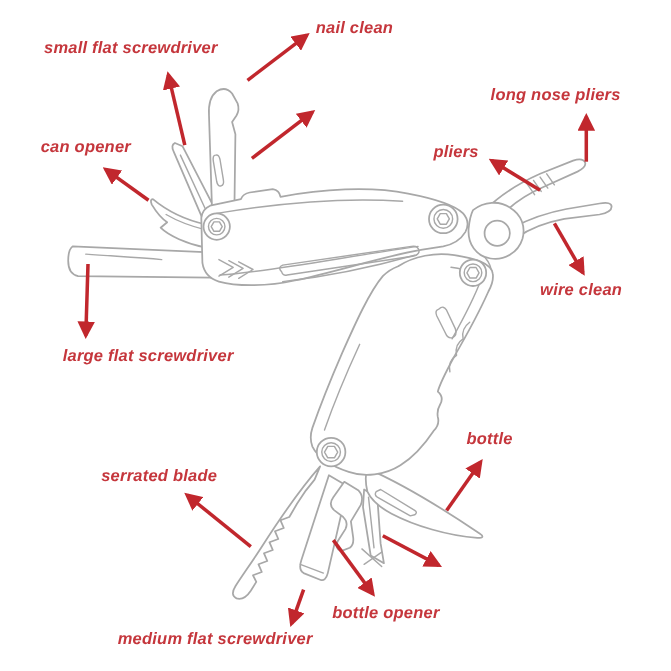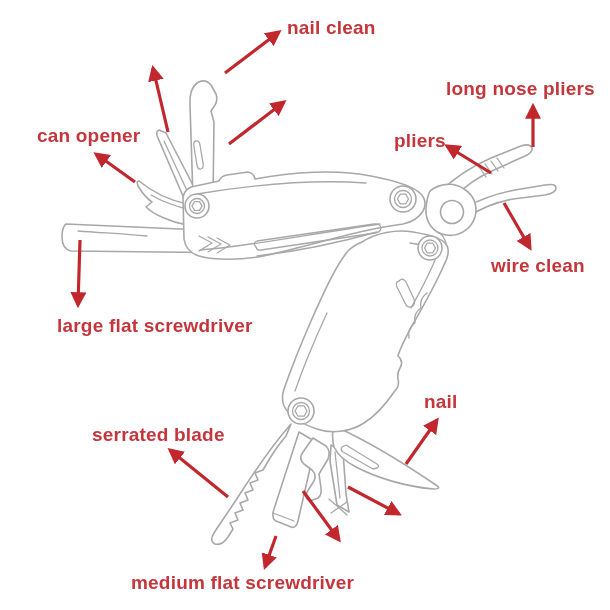--- a/index.html
+++ b/index.html
@@ -8,22 +8,22 @@
     --arrow:#c1272d;
     --outline:#a8a8a8;
   }
   html,body{margin:0;padding:0;background:#fff;}
   .stage{
     position:relative;width:610px;height:610px;background:var(--bg);
     overflow:hidden;font-family:"Liberation Sans",sans-serif;
   }
   .art{position:absolute;inset:0;}
   .label{
-    position:absolute;color:var(--label);font-size:19px;font-weight:700;
-    letter-spacing:.2px;white-space:nowrap;line-height:1.05;
+    position:absolute;color:var(--label);font-size:15px;font-weight:700;
+    letter-spacing:.2px;white-space:nowrap;line-height:1.05;font-style:italic;
   }
   .tool{fill:#fff;stroke:var(--outline);stroke-width:1.6;stroke-linejoin:round;stroke-linecap:round;}
   .toolline{fill:none;stroke:var(--outline);stroke-width:1.3;stroke-linejoin:round;stroke-linecap:round;}
   .arrow{stroke:var(--arrow);stroke-width:3.2;fill:none;}
   .ah{fill:var(--arrow);}
 </style>
 </head>
 <body>
 
 <div class="stage">
@@ -131,23 +131,25 @@
       <line class="arrow" x1="135" y1="182" x2="96" y2="154" marker-end="url(#ah)"></line>
       <line class="arrow" x1="80" y1="240" x2="78" y2="305" marker-end="url(#ah)"></line>
       <line class="arrow" x1="228" y1="497" x2="170" y2="450" marker-end="url(#ah)"></line>
       <line class="arrow" x1="406" y1="464" x2="437" y2="420" marker-end="url(#ah)"></line>
       <line class="arrow" x1="348" y1="487" x2="399" y2="514" marker-end="url(#ah)"></line>
       <line class="arrow" x1="303" y1="491" x2="339" y2="540" marker-end="url(#ah)"></line>
       <line class="arrow" x1="276" y1="536" x2="265" y2="567" marker-end="url(#ah)"></line>
     </g>
   </svg>
 
+  <div class="label" style="left:40px;top:36px;">small flat screwdriver</div>
   <div class="label" style="left:287px;top:18px;">nail clean</div>
   <div class="label" style="left:446px;top:79px;">long nose pliers</div>
   <div class="label" style="left:37px;top:126px;text-align:right;">can opener</div>
   <div class="label" style="left:394px;top:131px;">pliers</div>
   <div class="label" style="left:491px;top:256px;">wire clean</div>
   <div class="label" style="left:57px;top:316px;">large flat screwdriver</div>
   <div class="label" style="left:92px;top:425px;">serrated blade</div>
-  <div class="label" style="left:424px;top:392px;">nail</div>
-  <div class="label" style="left:107px;top:573px;margin-left:24px;">medium flat screwdriver</div>
+  <div class="label" style="left:424px;top:392px;">bottle</div>
+  <div class="label" style="left:302px;top:550px;">bottle opener</div>
+  <div class="label" style="left:107px;top:573px;">medium flat screwdriver</div>
 
 </div>
 
 </body></html>

